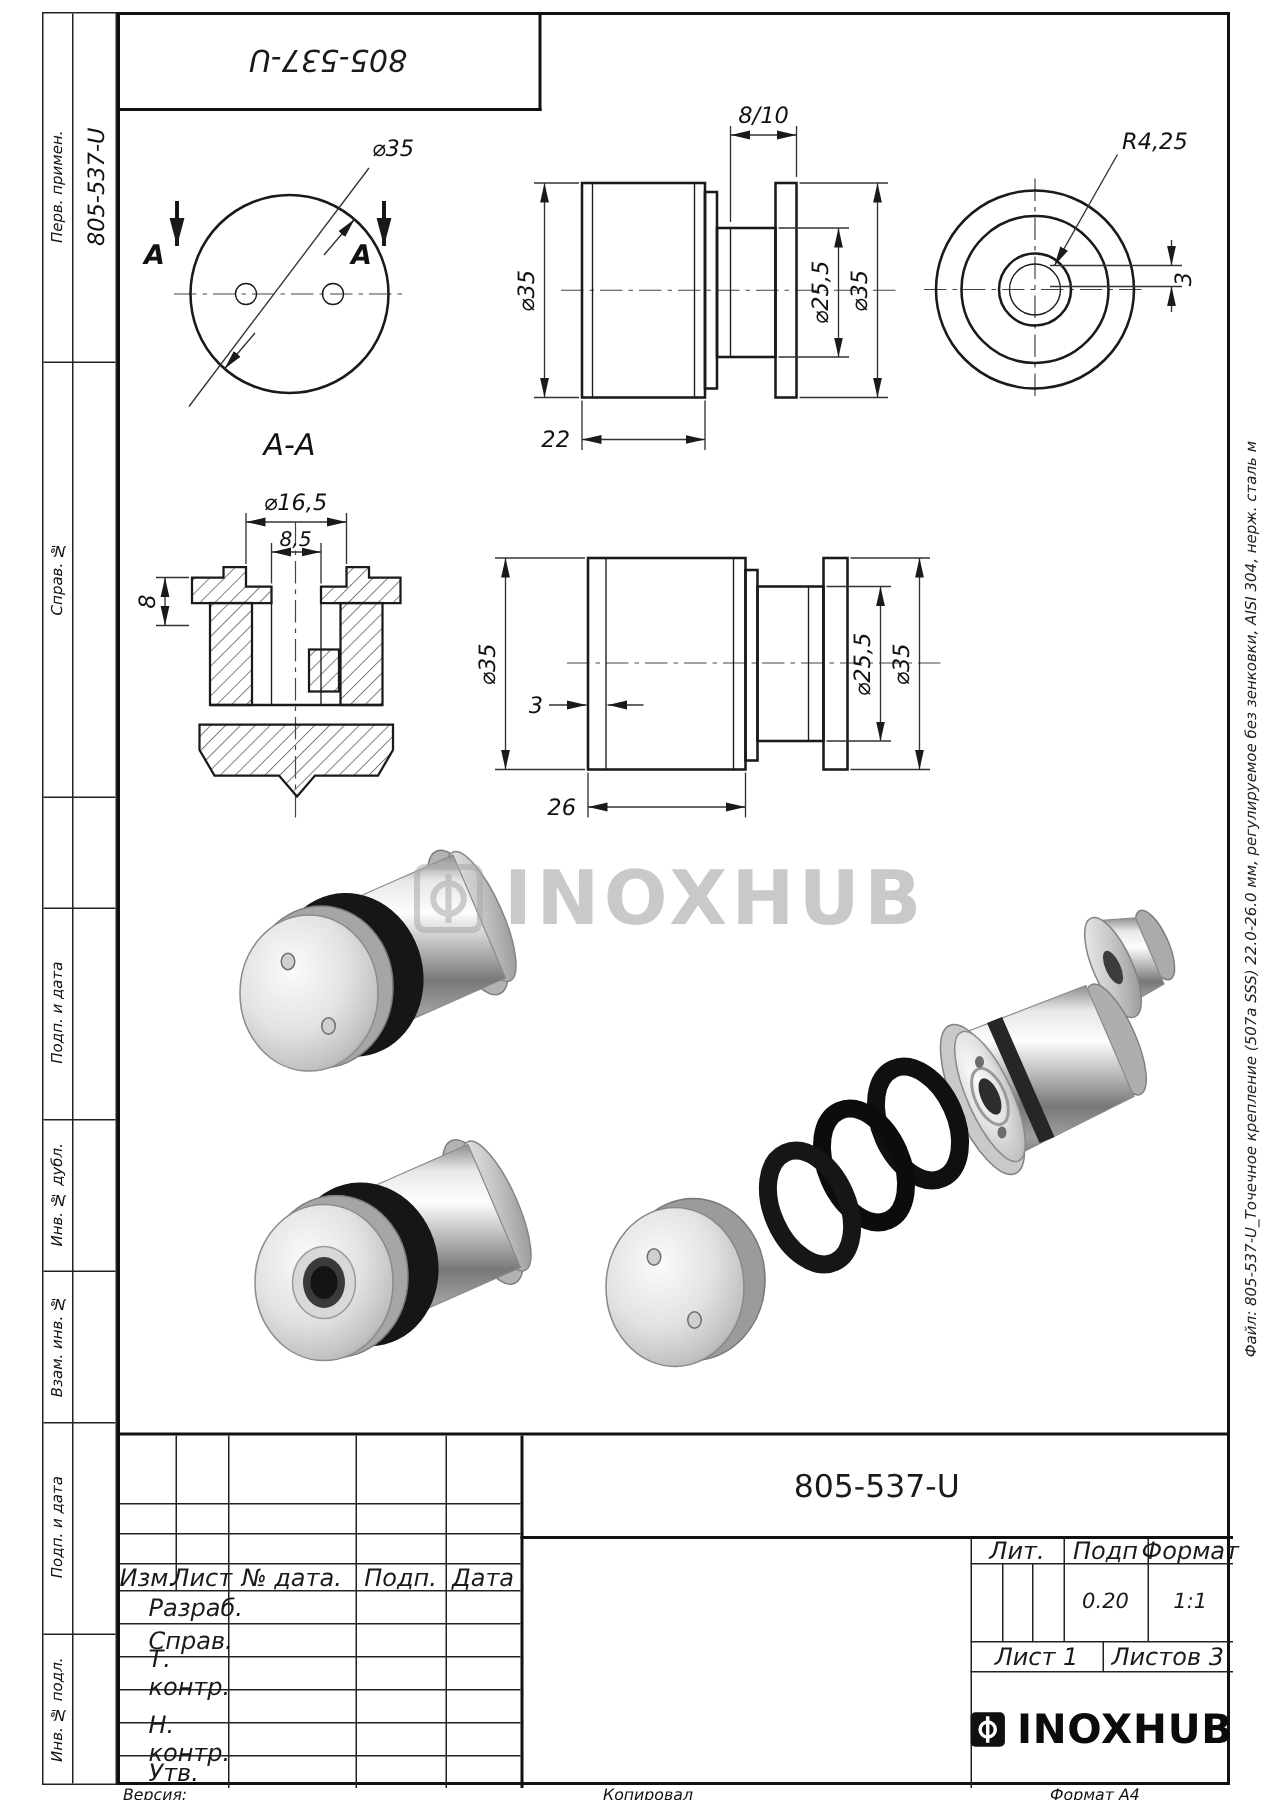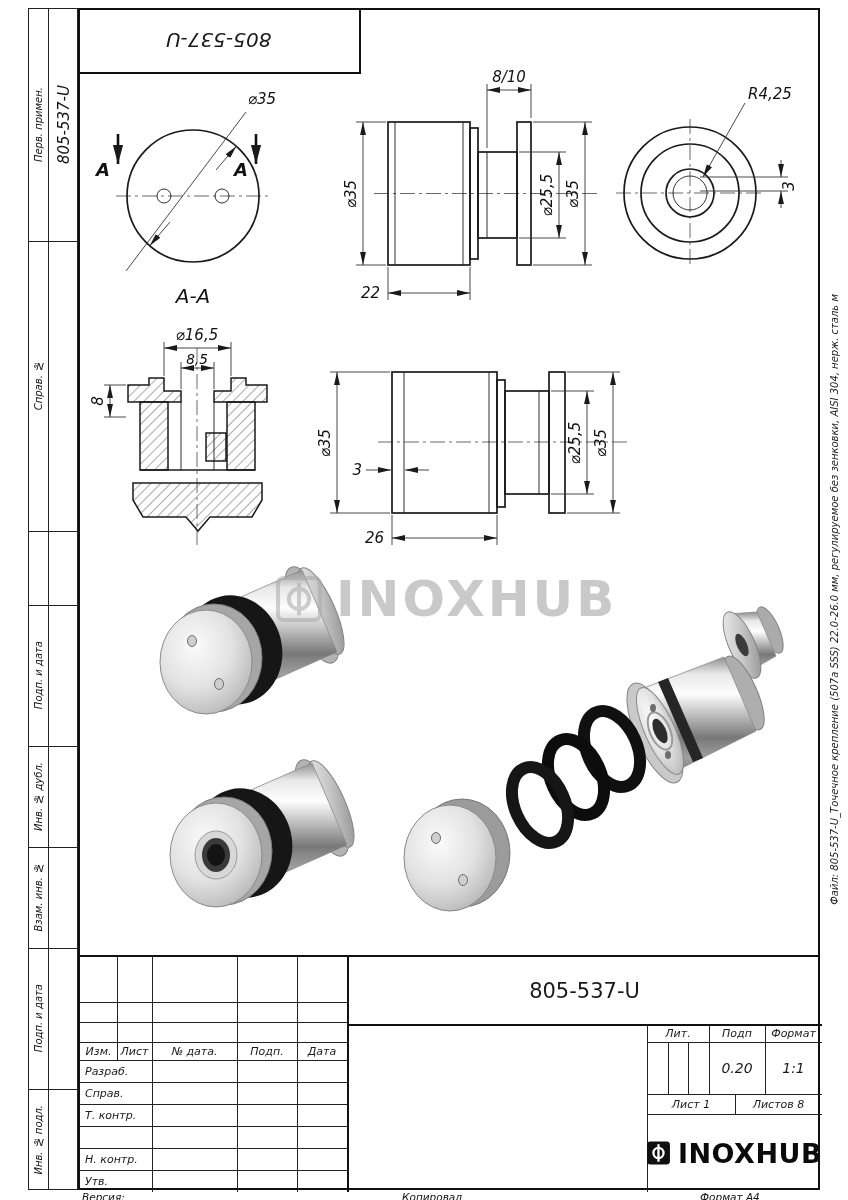--- a/index.html
+++ b/index.html
@@ -39,25 +39,25 @@
   .wm{position:absolute;left:276px;top:570px;display:flex;align-items:center;gap:14px;opacity:.55}
   .wm span{font-size:50px;font-weight:bold;letter-spacing:3px;color:#9e9e9e}
 
   
   .tb{position:absolute;left:78px;top:955px;width:742px;height:235px;border:2px solid #111;font-size:11px}
   .tb .vl{position:absolute;width:1px;background:#222}
   .tb .hl{position:absolute;height:1px;background:#222}
   .tb .vl2{position:absolute;width:2px;background:#111}
   .tb .hl2{position:absolute;height:2px;background:#111}
   .tb .c{position:absolute;display:flex;align-items:center;justify-content:center;font-style:italic}
-  .tb .cl{position:absolute;display:flex;align-items:center;padding-left:5px;font-style:italic}
+  .tb .cl{position:absolute;display:flex;align-items:center;padding-left:19px;font-style:italic}
   .desig{font-size:21px;font-style:normal !important}
   .desc{font-size:15px;line-height:1.5;text-align:center;padding:6px 14px}
   .val{font-size:14px}
-  .small{font-size:11px}
+  .small{font-size:16px}
   .logo b{font-size:27px;letter-spacing:.5px;color:#0b0b0b;font-style:normal;font-family:"DejaVu Sans",sans-serif}
 
   .foot{position:absolute;top:1191px;font-size:10.5px;font-style:italic;color:#111}
   .rfile{position:absolute;left:823px;top:8px;width:23px;height:1182px;display:flex;align-items:center;justify-content:center}
   .rfile span{font-size:10px;font-style:italic;color:#222}
 </style>
 </head>
 <body>
 
 <div class="page">
@@ -366,21 +366,21 @@
     <span class="cl small" style="left:0;top:213px;width:72px;height:22px">Утв.</span>
 
     <div class="c desig" style="left:267px;top:0;width:475px;height:67px">805-537-U</div>
 
     <span class="c small" style="left:567px;top:67px;width:62px;height:18px">Лит.</span>
     <span class="c small" style="left:629px;top:67px;width:56px;height:18px">Подп</span>
     <span class="c small" style="left:685px;top:67px;width:57px;height:18px">Формат</span>
     <span class="c val" style="left:629px;top:85px;width:56px;height:52px">0.20</span>
     <span class="c val" style="left:685px;top:85px;width:57px;height:52px">1:1</span>
     <span class="c small" style="left:567px;top:137px;width:88px;height:20px">Лист 1</span>
-    <span class="c small" style="left:655px;top:137px;width:87px;height:20px">Листов 8</span>
+    <span class="c small" style="left:655px;top:137px;width:87px;height:20px">Листов 3</span>
 
     <div class="c logo" style="left:567px;top:157px;width:175px;height:78px;gap:8px">
       <svg width="36" height="36" viewBox="0 0 34 34">
         <rect x="0" y="0" width="34" height="34" rx="5" fill="#101010"></rect>
         <circle cx="17" cy="17" r="7.5" fill="none" stroke="#ffffff" stroke-width="3.4"></circle>
         <line x1="17" y1="4" x2="17" y2="30" stroke="#ffffff" stroke-width="3.4"></line>
       </svg>
       <b>INOXHUB</b>
     </div>
   </div>

